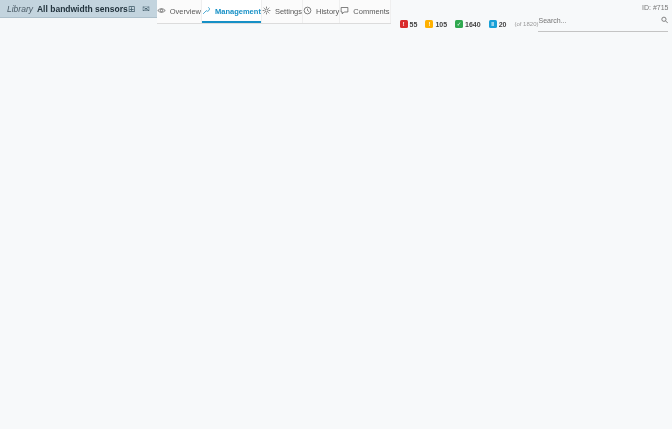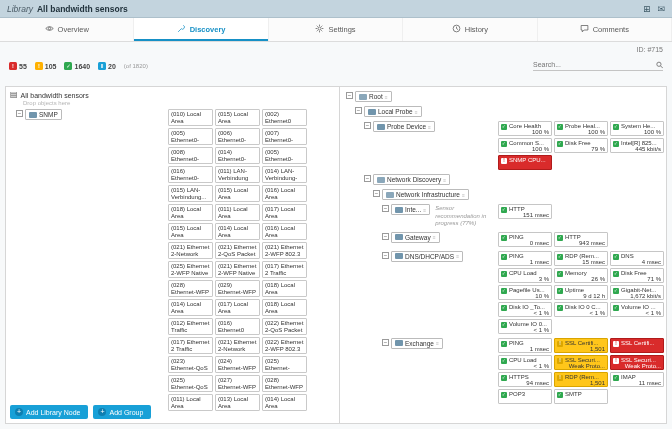--- a/index.html
+++ b/index.html
@@ -1,18 +1,18 @@
 <!DOCTYPE html>
 <html><head>
 <meta charset="utf-8">
 <style>
   * { margin:0; padding:0; box-sizing:border-box; }
   html,body { width:672px; height:429px; overflow:hidden; background:#eef1f3;
     font-family:"Liberation Sans","DejaVu Sans",sans-serif; color:#333; }
-  .app { width:672px; height:429px; display:flex; flex-direction:column; background:#f7f9fa; }
+  .app { width:672px; height:429px; display:flex; flex-direction:row; background:#f7f9fa; }
 
   
   .hdr { height:18px; background:#c3d4de; border-bottom:1px solid #adc0cb;
     display:flex; align-items:center; padding:0 7px; flex:none; }
   .hdr .pfx { font-style:italic; font-size:8.5px; color:#4a5b66; margin-right:4px; }
   .hdr .ttl { font-size:8.5px; font-weight:bold; color:#22333d; }
   .hdr-icons { margin-left:auto; display:flex; gap:7px; }
   .hdr-ico { font-size:9px; color:#3d5866; line-height:18px; cursor:pointer; }
 
   
@@ -30,22 +30,22 @@
   .statuses { display:flex; align-items:center; gap:8px; }
   .status { display:flex; align-items:center; gap:2px; cursor:pointer; }
   .s-ico { width:8px; height:8px; border-radius:1.5px; color:#fff; font-size:5.5px;
     line-height:8px; text-align:center; font-weight:bold; }
   .s-ico.error { background:#d92b2b; }
   .s-ico.warning { background:#ffb100; }
   .s-ico.ok { background:#2fa84f; }
   .s-ico.paused { background:#18a0d7; }
   .s-count { font-size:7px; font-weight:bold; color:#444; }
   .s-total { font-size:6px; color:#999; }
-  .search { display:flex; align-items:flex-start; gap:3px; border-bottom:1px solid #c4c4c4;
-    width:130px; padding-bottom:1px; }
+  .search { display:flex; align-items:flex-end; gap:3px; border-bottom:1px solid #c4c4c4;
+    width:130px; padding-bottom:7px; }
   .search input { border:0; outline:0; background:transparent; width:100%;
     font-size:7px; color:#555; font-family:inherit; }
 
   
   .content { flex:1; margin:2px 5px 5px 5px; border:1px solid #d6d6d6; background:#fff;
     display:flex; overflow:hidden; }
   .left-panel { width:334px; border-right:1px solid #d6d6d6; position:relative;
     padding:4px; overflow:hidden; flex:none; }
   .right-panel { flex:1; padding:4px 2px 4px 6px; overflow:hidden; }
 
@@ -112,21 +112,21 @@
         <span><svg viewBox="0 0 12 12">
             <path d="M1 6q5-5 10 0q-5 5-10 0z"></path>
             <circle cx="6" cy="6" r="1.6"></circle>
           </svg></span>
         <span>Overview</span>
       </div>
       <div class="tab active">
         <span><svg viewBox="0 0 12 12">
             <path d="M1.5 10.5l4-4M8.2 1.8a2.6 2.6 0 11-2.7 4.3"></path>
           </svg></span>
-        <span>Discovery</span>
+        <span>Management</span>
       </div>
       <div class="tab">
         <span><svg viewBox="0 0 12 12">
             <circle cx="6" cy="6" r="2"></circle>
             <path d="M6 .8v2M6 9.2v2M.8 6h2M9.2 6h2M2.3 2.3l1.4 1.4M8.3 8.3l1.4 1.4M9.7 2.3L8.3 3.7M3.7 8.3L2.3 9.7"></path>
           </svg></span>
         <span>Settings</span>
       </div>
       <div class="tab">
         <span><svg viewBox="0 0 12 12">

